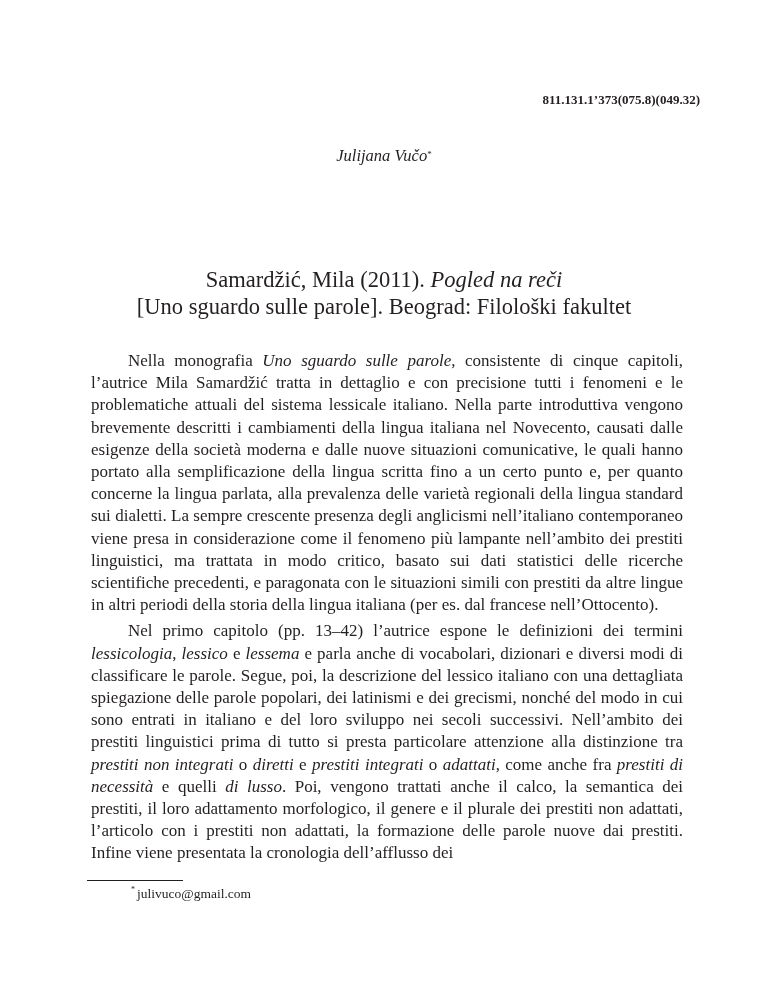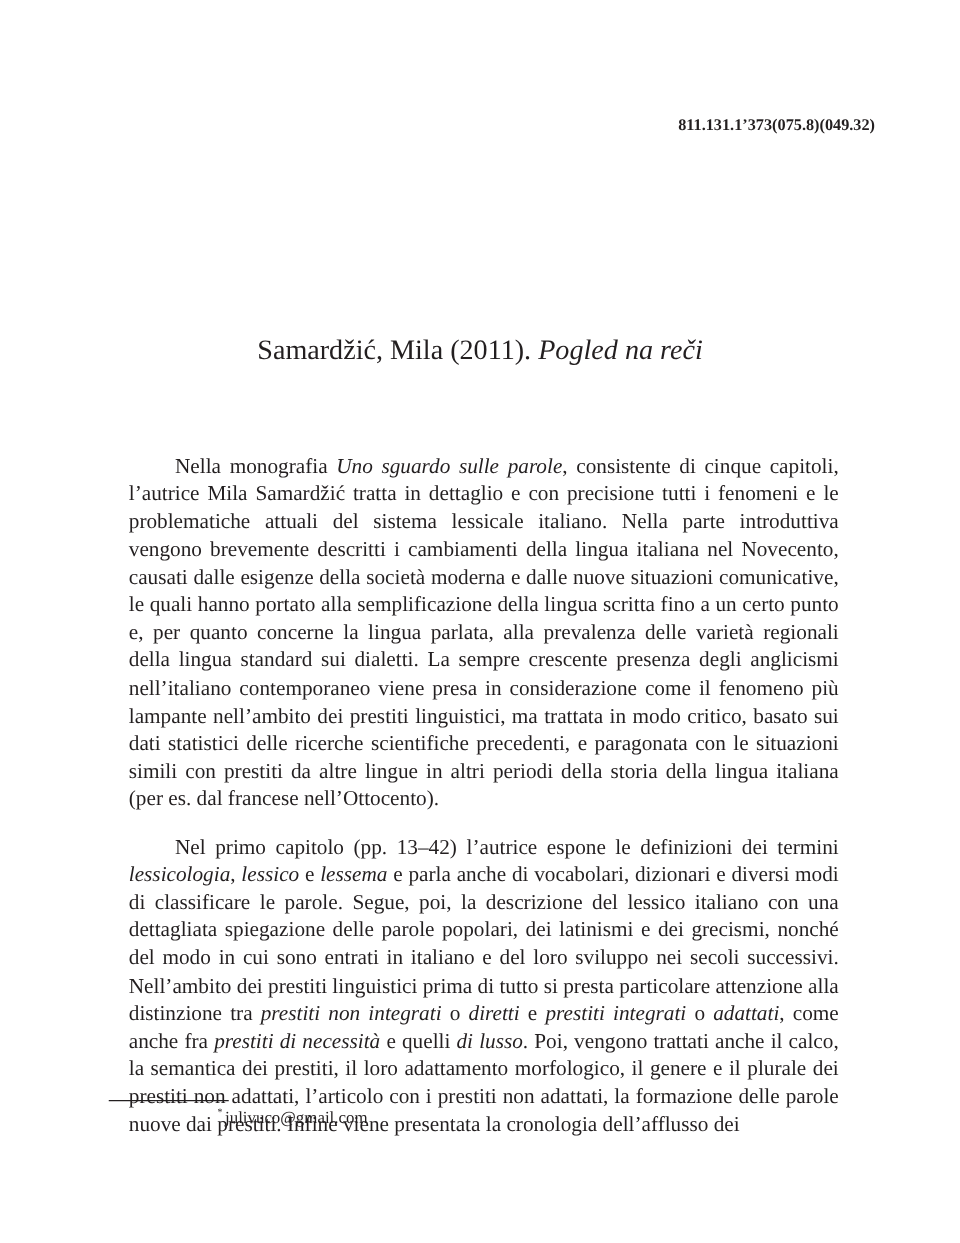--- a/index.html
+++ b/index.html
@@ -5,36 +5,38 @@
     html, body { margin: 0; padding: 0; background: #ffffff; }
     body { width: 768px; height: 994px; position: relative; overflow: hidden;
            font-family: "Liberation Serif", "DejaVu Serif", serif; color: #231f20; }
     .udc { position: absolute; top: 92px; right: 68px; font-size: 13px; font-weight: bold; letter-spacing: 0; text-align: right; }
     .author-block { position: absolute; top: 146px; left: 0; width: 768px; text-align: center; font-size: 16.5px; line-height: 20px; }
     .author-name { font-style: italic; }
     .author-name sup { font-size: 9px; vertical-align: top; position: relative; top: -2px; font-style: normal; }
     .title-block { position: absolute; top: 266px; left: 0; width: 768px; text-align: center; font-size: 22.5px; line-height: 27px; }
     .title-block i { font-style: italic; }
     .body-text { position: absolute; top: 346px; left: 87px; width: 600px; font-size: 17px; line-height: 22.2px; text-align: justify; }
-    .body-text p { margin: 16px; text-indent: 37px; text-align: justify; }
+    .body-text p { margin: 4px; text-indent: 37px; text-align: justify; }
     .body-text p i { font-style: italic; }
     .footnote-rule { position: absolute; top: 880px; left: 87px; width: 96px; height: 0; border-top: 1px solid #231f20; }
-    .footnote { position: absolute; top: 886px; left: 131px; font-size: 13.5px; margin-left: 43px; }
+    .footnote { position: absolute; top: 886px; left: 131px; font-size: 13.5px; }
     .footnote sup { font-size: 8px; vertical-align: top; position: relative; top: -1px; margin-right: 2px; }
   </style>
 </head>
 <body>
 
 <div class="udc">811.131.1’373(075.8)(049.32)</div>
 
 <div class="author-block">
+  <div class="author-name"><span>Julijana Vučo</span><sup>*</sup></div>
 </div>
 
 <div class="title-block">
   <div><span>Samardžić, Mila (2011). </span><i>Pogled na reči</i></div>
+  <div>[Uno sguardo sulle parole]. Beograd: Filološki fakultet</div>
 </div>
 
 <div class="body-text">
   <p><span>Nella monografia </span><i>Uno sguardo sulle parole</i><span>, consistente di cinque capitoli, l’autrice Mila Samardžić tratta in dettaglio e con precisione tutti i fenomeni e le problematiche attuali del sistema lessicale italiano. Nella parte introduttiva vengono brevemente descritti i cambiamenti della lingua italiana nel Novecento, causati dalle esigenze della società moderna e dalle nuove situazioni comunicative, le quali hanno portato alla semplificazione della lingua scritta fino a un certo punto e, per quanto concerne la lingua parlata, alla prevalenza delle varietà regionali della lingua standard sui dialetti. La sempre crescente presenza degli anglicismi nell’italiano contemporaneo viene presa in considerazione come il fenomeno più lampante nell’ambito dei prestiti linguistici, ma trattata in modo critico, basato sui dati statistici delle ricerche scientifiche precedenti, e paragonata con le situazioni simili con prestiti da altre lingue in altri periodi della storia della lingua italiana (per es. dal francese nell’Ottocento).</span></p>
   <p><span>Nel primo capitolo (pp. 13–42) l’autrice espone le definizioni dei termini </span><i>lessicologia</i><span>, </span><i>lessico</i><span> e </span><i>lessema</i><span> e parla anche di vocabolari, dizionari e diversi modi di classificare le parole. Segue, poi, la descrizione del lessico italiano con una dettagliata spiegazione delle parole popolari, dei latinismi e dei grecismi, nonché del modo in cui sono entrati in italiano e del loro sviluppo nei secoli successivi. Nell’ambito dei prestiti linguistici prima di tutto si presta particolare attenzione alla distinzione tra </span><i>prestiti non integrati</i><span> o </span><i>diretti</i><span> e </span><i>prestiti integrati</i><span> o </span><i>adattati</i><span>, come anche fra </span><i>prestiti di necessità</i><span> e quelli </span><i>di lusso</i><span>. Poi, vengono trattati anche il calco, la semantica dei prestiti, il loro adattamento morfologico, il genere e il plurale dei prestiti non adattati, l’articolo con i prestiti non adattati, la formazione delle parole nuove dai prestiti. Infine viene presentata la cronologia dell’afflusso dei</span></p>
 </div>
 
 <div class="footnote-rule"></div>
 <div class="footnote"><sup>*</sup><span>julivuco@gmail.com</span></div>
 

